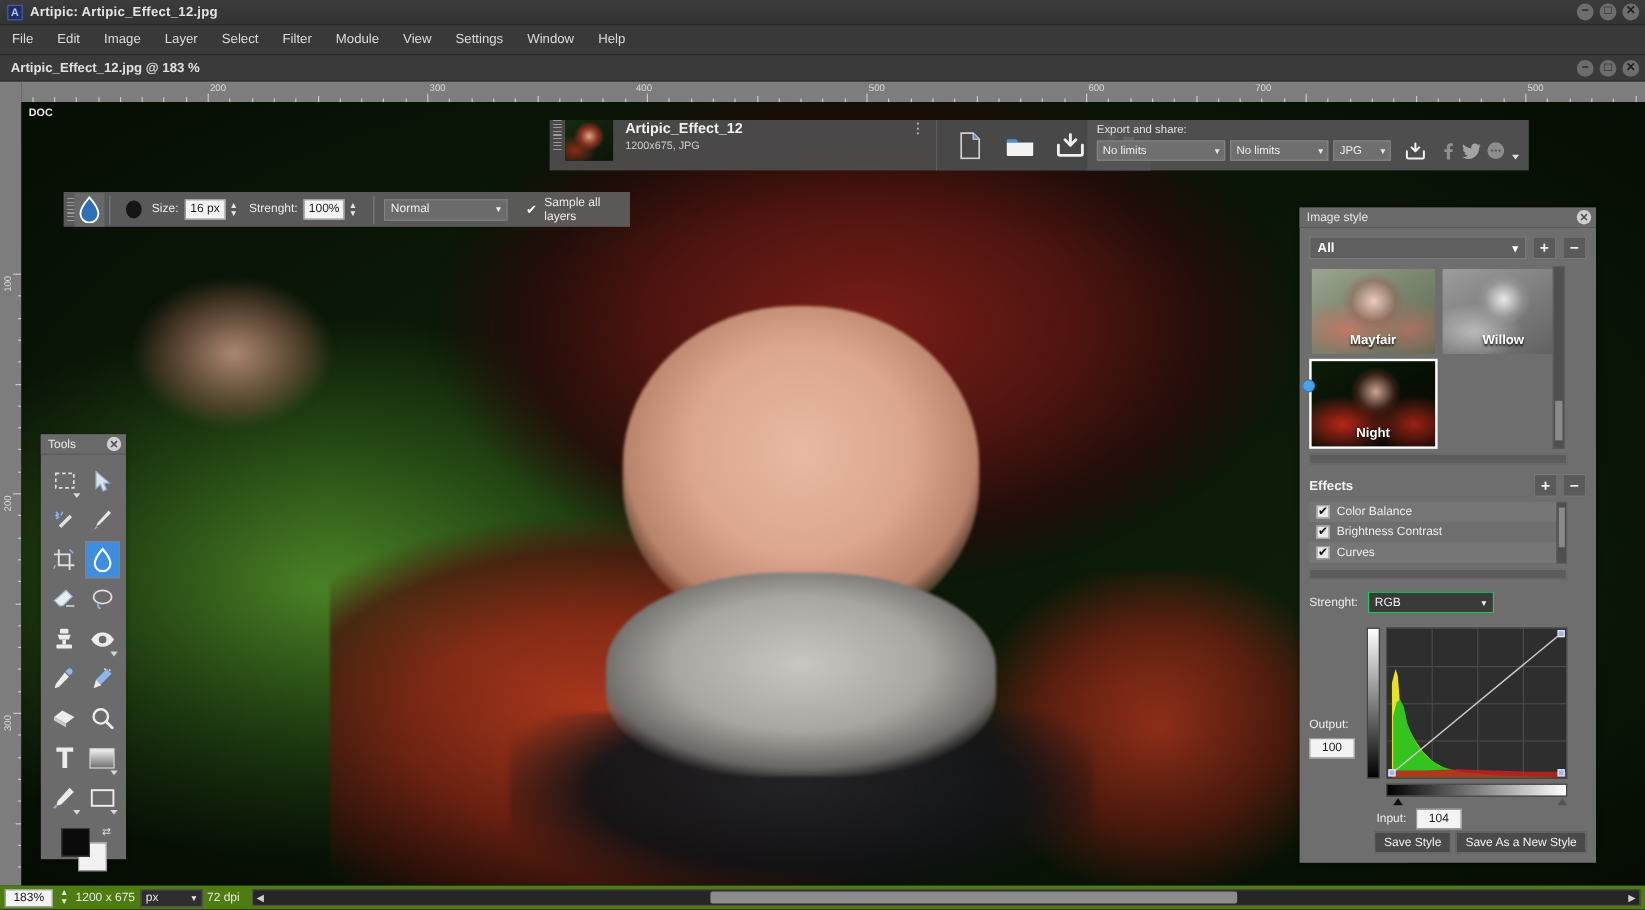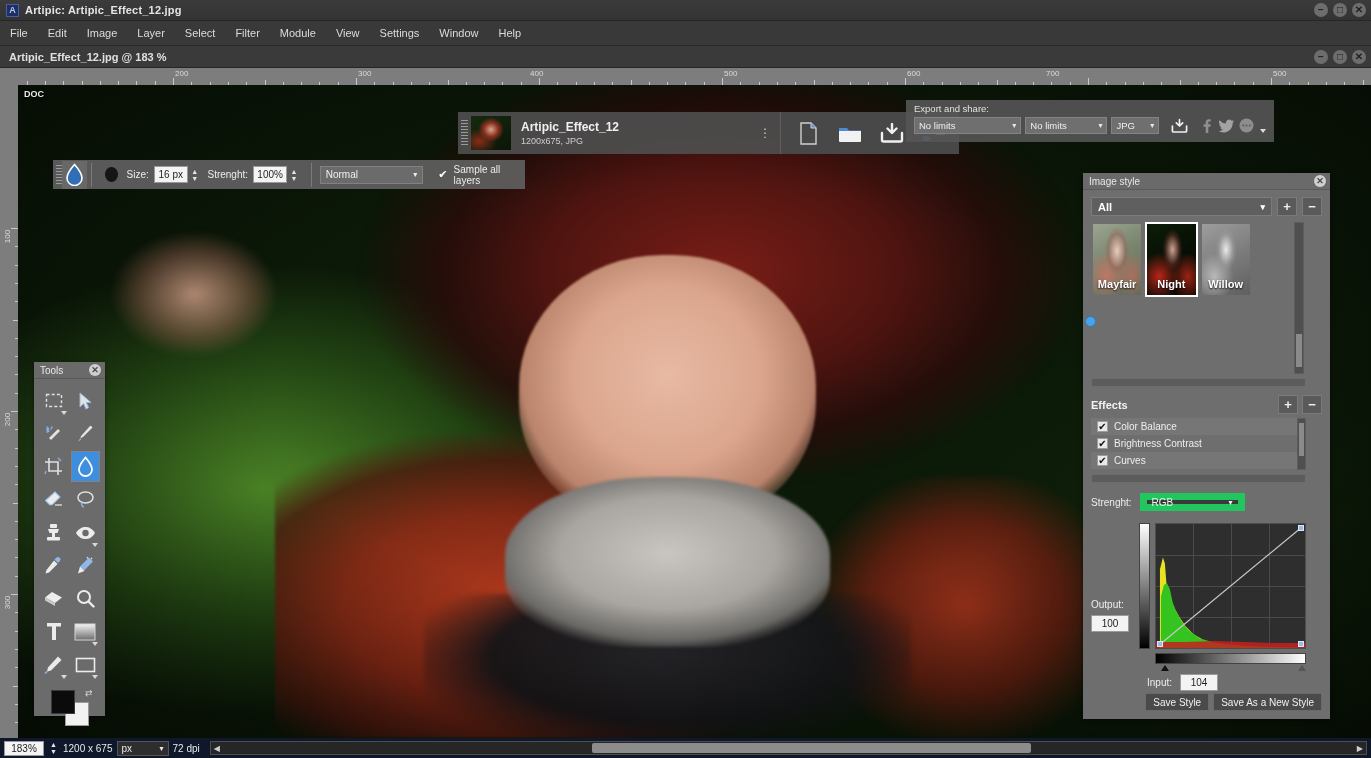--- a/index.html
+++ b/index.html
@@ -162,21 +162,21 @@
   .panel-close {
     margin-left: auto; margin-right: 4px;
     width: 12px; height: 12px; border-radius: 50%;
     background: #cfcfcf; color: #4a4a4a;
     font-size: 9px; line-height: 12px; text-align: center; font-weight: bold;
   }
 
   
   .fileinfo {
     position: absolute; left: 458px; top: 100px; width: 501px; height: 42px;
-    background: rgba(78,78,78,.93); display: flex; align-items: center; margin-top: 12px;
+    background: rgba(78,78,78,.93); display: flex; 
   }
   .grip { width: 7px; height: 26px; margin-left: 3px;
     background: repeating-linear-gradient(#9a9a9a 0 1px, transparent 1px 3px); }
   .thumb-sm {
     width: 40px; height: 34px; margin-left: 3px; overflow: hidden;
     background: linear-gradient(140deg,#18300f,#3a1410);
     position: relative;
   }
   .thumb-sm .mini {
     position: absolute; inset: 0;
@@ -287,21 +287,21 @@
     font-size: 11px; font-weight: bold; color: #ffffff;
   }
   .pmbtn {
     width: 20px; height: 19px; background: #5a5a5a; border: 1px solid #7a7a7a;
     color: #f0f0f0; font-size: 13px; font-weight: bold;
     display: flex; align-items: center; justify-content: center;
   }
   .thumbs {
     margin-top: 6px; position: relative;
     width: 215px; height: 152px;
-    display: grid; grid-template-columns: 1fr 1fr 1fr 1fr; grid-template-rows: 1fr 1fr; gap: 2px; text-decoration: underline;
+    display: grid; grid-template-columns: 1fr 1fr; grid-template-rows: 1fr 1fr; gap: 2px; text-decoration: underline;
   }
   .st {
     position: relative; overflow: hidden; border: 2px solid transparent;
   }
   .st.selected { border-color: #ffffff; }
   .st .st-img { position: absolute; inset: 0; }
   .st .st-name {
     position: absolute; left: 0; right: 0; bottom: 5px; text-align: center;
     font-size: 11px; font-weight: bold; color: #ffffff;
     text-shadow: 0 1px 2px rgba(0,0,0,.9);
@@ -373,21 +373,21 @@
   }
   .efx-scroll {
     position: absolute; right: 0; top: 0; width: 9px; height: 52px;
     background: #4f4f4f; border: 1px solid #5d5d5d;
   }
   .efx-scroll .thumb { position: absolute; left: 1px; right: 1px; top: 8%; height: 66%; background: #8a8a8a; }
 
   .chan-row { display: flex; align-items: center; margin-top: 10px; gap: 8px; }
   .chan-label { font-size: 10px; color: #ededed; }
   .chan-sel {
-    width: 105px; height: 18px; background: #3a3a3a; border: 7px solid #22c55e;
+    width: 105px; height: 18px; background: #3a3a3a; border: 1px solid #22c55e;
     color: #f0f0f0; font-size: 10px; display: flex; align-items: center; padding: 0 5px;
   }
 
   .curve-area { position: relative; margin-top: 8px; height: 170px; }
   .out-label { position: absolute; left: 0; top: 80px; font-size: 10px; color: #ededed; }
   .out-field {
     position: absolute; left: 0; top: 96px; width: 38px; height: 17px;
     background: #f3f3f3; border: 1px solid #9a9a9a; color: #1d1d1d;
     font-size: 10px; display: flex; align-items: center; justify-content: center;
   }
@@ -429,21 +429,21 @@
     position: absolute; right: 8px; bottom: 8px; display: flex; gap: 4px;
   }
   .sbtn {
     height: 18px; padding: 0 7px; background: #4a4a4a; border: 1px solid #6a6a6a;
     color: #f0f0f0; font-size: 10px; display: flex; align-items: center;
   }
 
   
   .statusbar {
     position: absolute; left: 0; top: 738px; width: 1371px; height: 20px;
-    background: #0f172a; display: flex; align-items: center; padding: 0 4px; gap: 4px;
+    background: #4d7c0f; display: flex; align-items: center; padding: 0 4px; gap: 4px;
   }
   .zoom-field {
     width: 40px; height: 15px; background: #f4f4f4; border: 1px solid #9a9a9a;
     color: #1b1b1b; font-size: 10px; display: flex; align-items: center; justify-content: center;
   }
   .sb-text { font-size: 10px; color: #e8e8e8; }
   .unit-sel {
     width: 52px; height: 15px; background: #2e2e2e; border: 1px solid #555;
     color: #e8e8e8; font-size: 10px; display: flex; align-items: center; padding: 0 4px;
   }
@@ -902,27 +902,27 @@
         </div>
         <div class="pmbtn">+</div>
         <div class="pmbtn">−</div>
       </div>
 
       <div class="thumbs">
         <div class="st">
           <div class="st-img img-mayfair"></div>
           <div class="st-name">Mayfair</div>
         </div>
+        <div class="st">
+          <div class="st-img img-willow"></div>
+          <div class="st-name">Willow</div>
+        </div>
         <div class="st selected">
           <div class="st-img img-night"></div>
           <div class="st-name">Night</div>
-        </div>
-        <div class="st">
-          <div class="st-img img-willow"></div>
-          <div class="st-name">Willow</div>
         </div>
         <div class="blue-dot"></div>
         <div class="vscroll">
             <div class="thumb"></div>
           </div>
       </div>
 
       <div class="hscroll"></div>
 
       <div class="effects-head">

